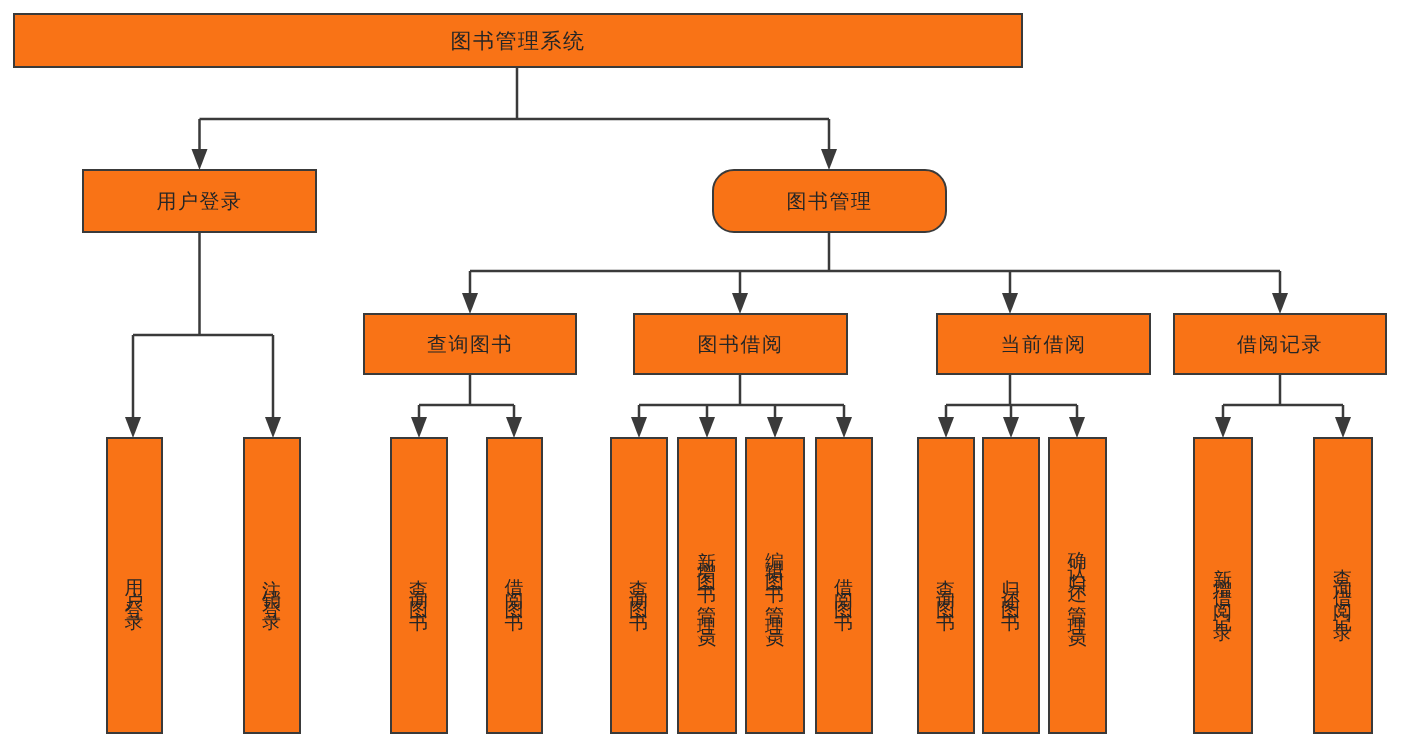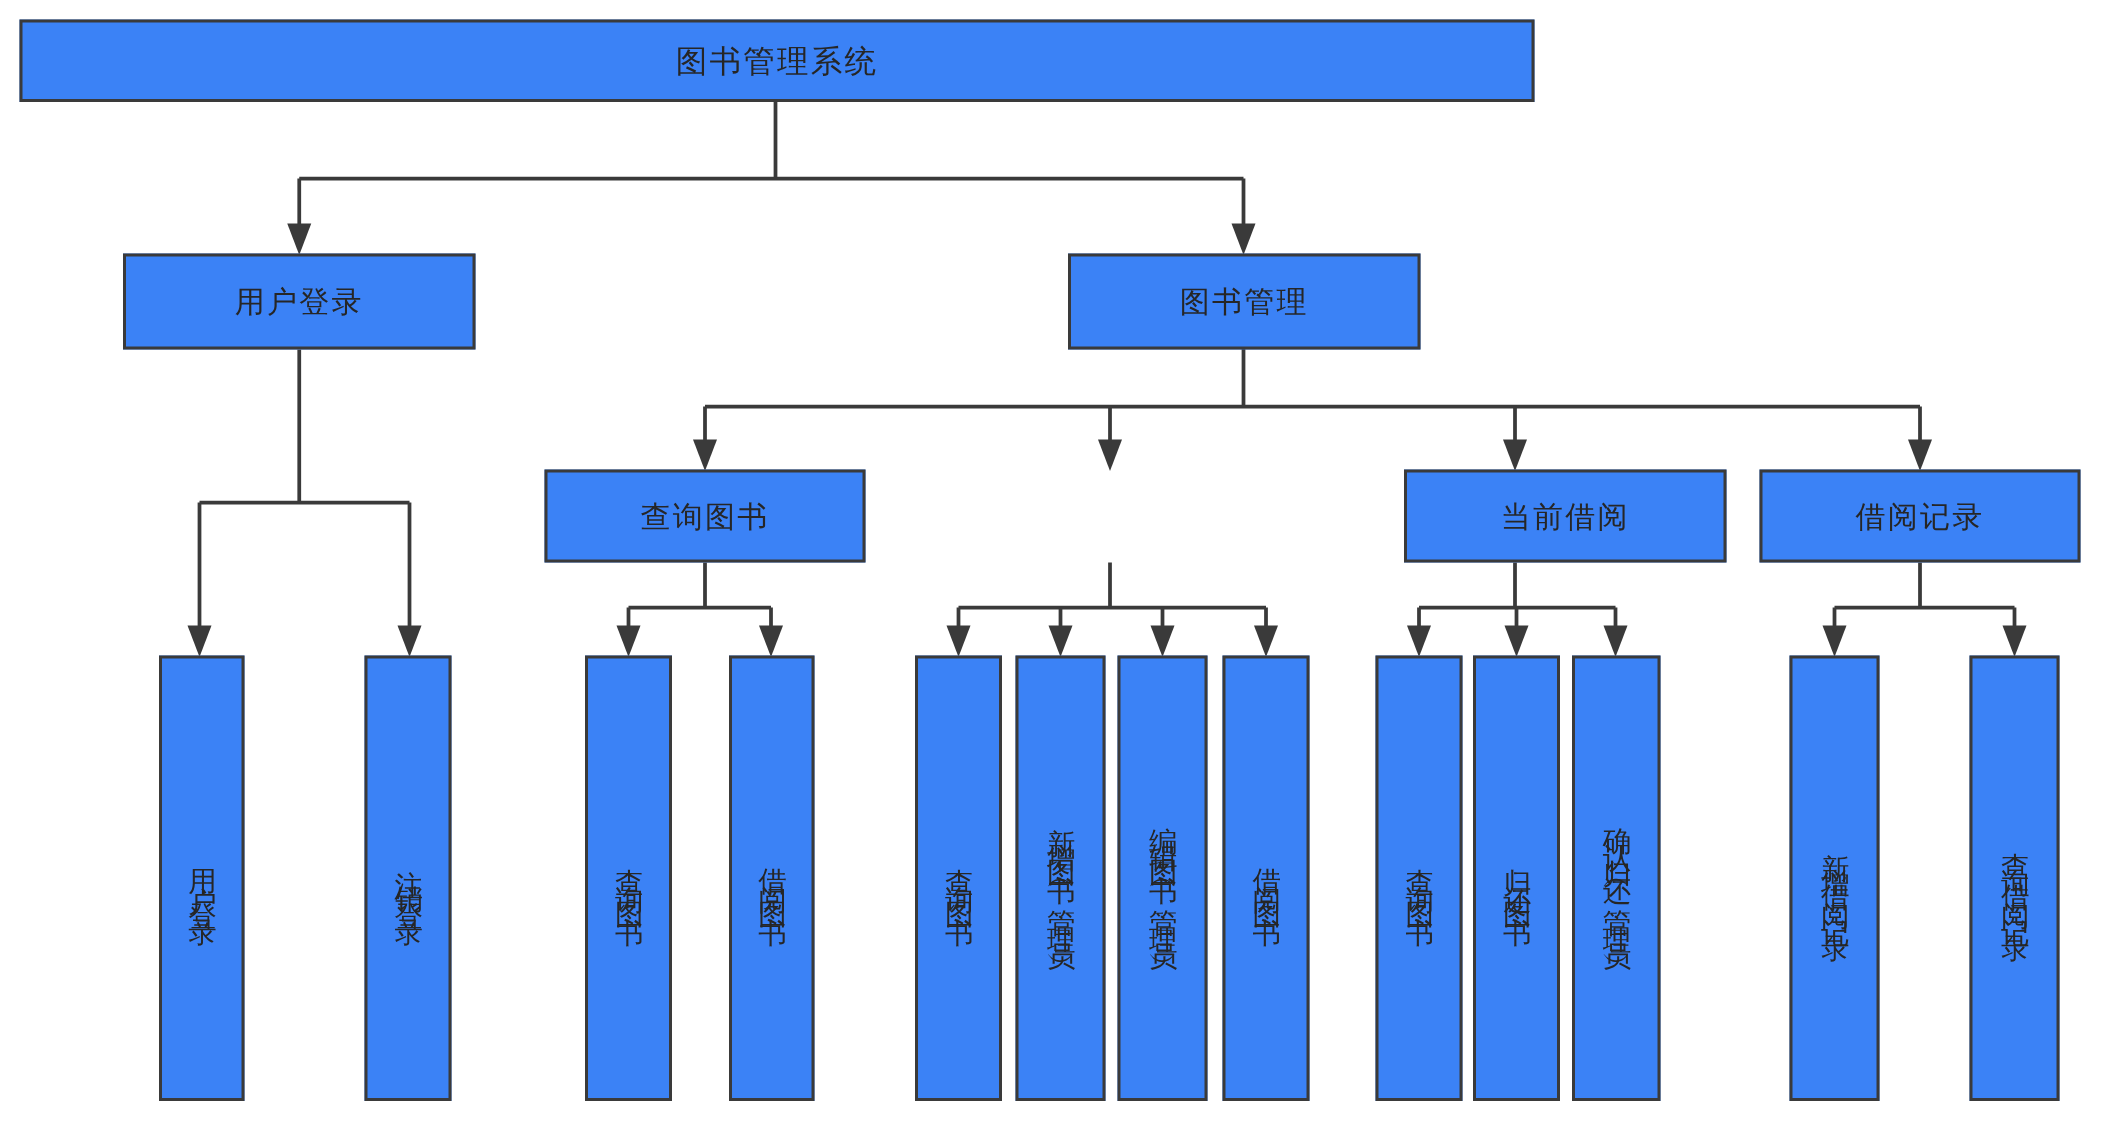--- a/index.html
+++ b/index.html
@@ -17,21 +17,21 @@
     font-family:"Liberation Sans","DejaVu Sans",sans-serif;
     overflow:hidden;
   }
   .connectors{position:absolute;left:0;top:0;width:1405px;height:747px;}
   .connectors path{fill:none;stroke:var(--line);stroke-width:2.5;}
   .connectors polygon{fill:var(--line);stroke:none;}
   .node{
     position:absolute;
     box-sizing:border-box;
     border:2.5px solid var(--box-border);
-    background:#3b82f6;
+    background:#f97316;
     display:flex;align-items:center;justify-content:center;
     color:var(--text);
   }
   .h-node{font-size:20px;letter-spacing:1.5px;}
   .root-node{font-size:21px;}
   .v-node{
     font-size:19px;
     writing-mode:vertical-rl;
     text-orientation:mixed;
     letter-spacing:11px;
@@ -91,23 +91,24 @@
     <g>
       <path d="M1280 375 V405 M1223 405 H1343 M1223 405 V420 M1343 405 V420"></path>
       <polygon points="1215,417 1231,417 1223,438"></polygon>
       <polygon points="1335,417 1351,417 1343,438"></polygon>
     </g>
   </svg>
 
   <div class="node h-node root-node" style="left:13px;top:13px;width:1010px;height:55px;">图书管理系统</div>
 
   <div class="node h-node" style="left:82px;top:169px;width:235px;height:64px;">用户登录</div>
-  <div class="node h-node" style="left:712px;top:169px;width:235px;height:64px;">图书管理</div>
+  <div class="node h-node" style="left:712px;top:169px;width:235px;height:64px;border-radius:22px;">图书管理</div>
 
   <div class="node h-node" style="left:363px;top:313px;width:214px;height:62px;">查询图书</div>
+  <div class="node h-node" style="left:633px;top:313px;width:215px;height:62px;">图书借阅</div>
   <div class="node h-node" style="left:936px;top:313px;width:215px;height:62px;">当前借阅</div>
   <div class="node h-node" style="left:1173px;top:313px;width:214px;height:62px;">借阅记录</div>
 
   <div class="node v-node" style="left:106px;top:437px;width:57px;height:297px;">用户登录</div>
   <div class="node v-node" style="left:243px;top:437px;width:58px;height:297px;">注销登录</div>
 
   <div class="node v-node" style="left:390px;top:437px;width:58px;height:297px;">查询图书</div>
   <div class="node v-node" style="left:486px;top:437px;width:57px;height:297px;">借阅图书</div>
 
   <div class="node v-node" style="left:610px;top:437px;width:58px;height:297px;">查询图书</div>

